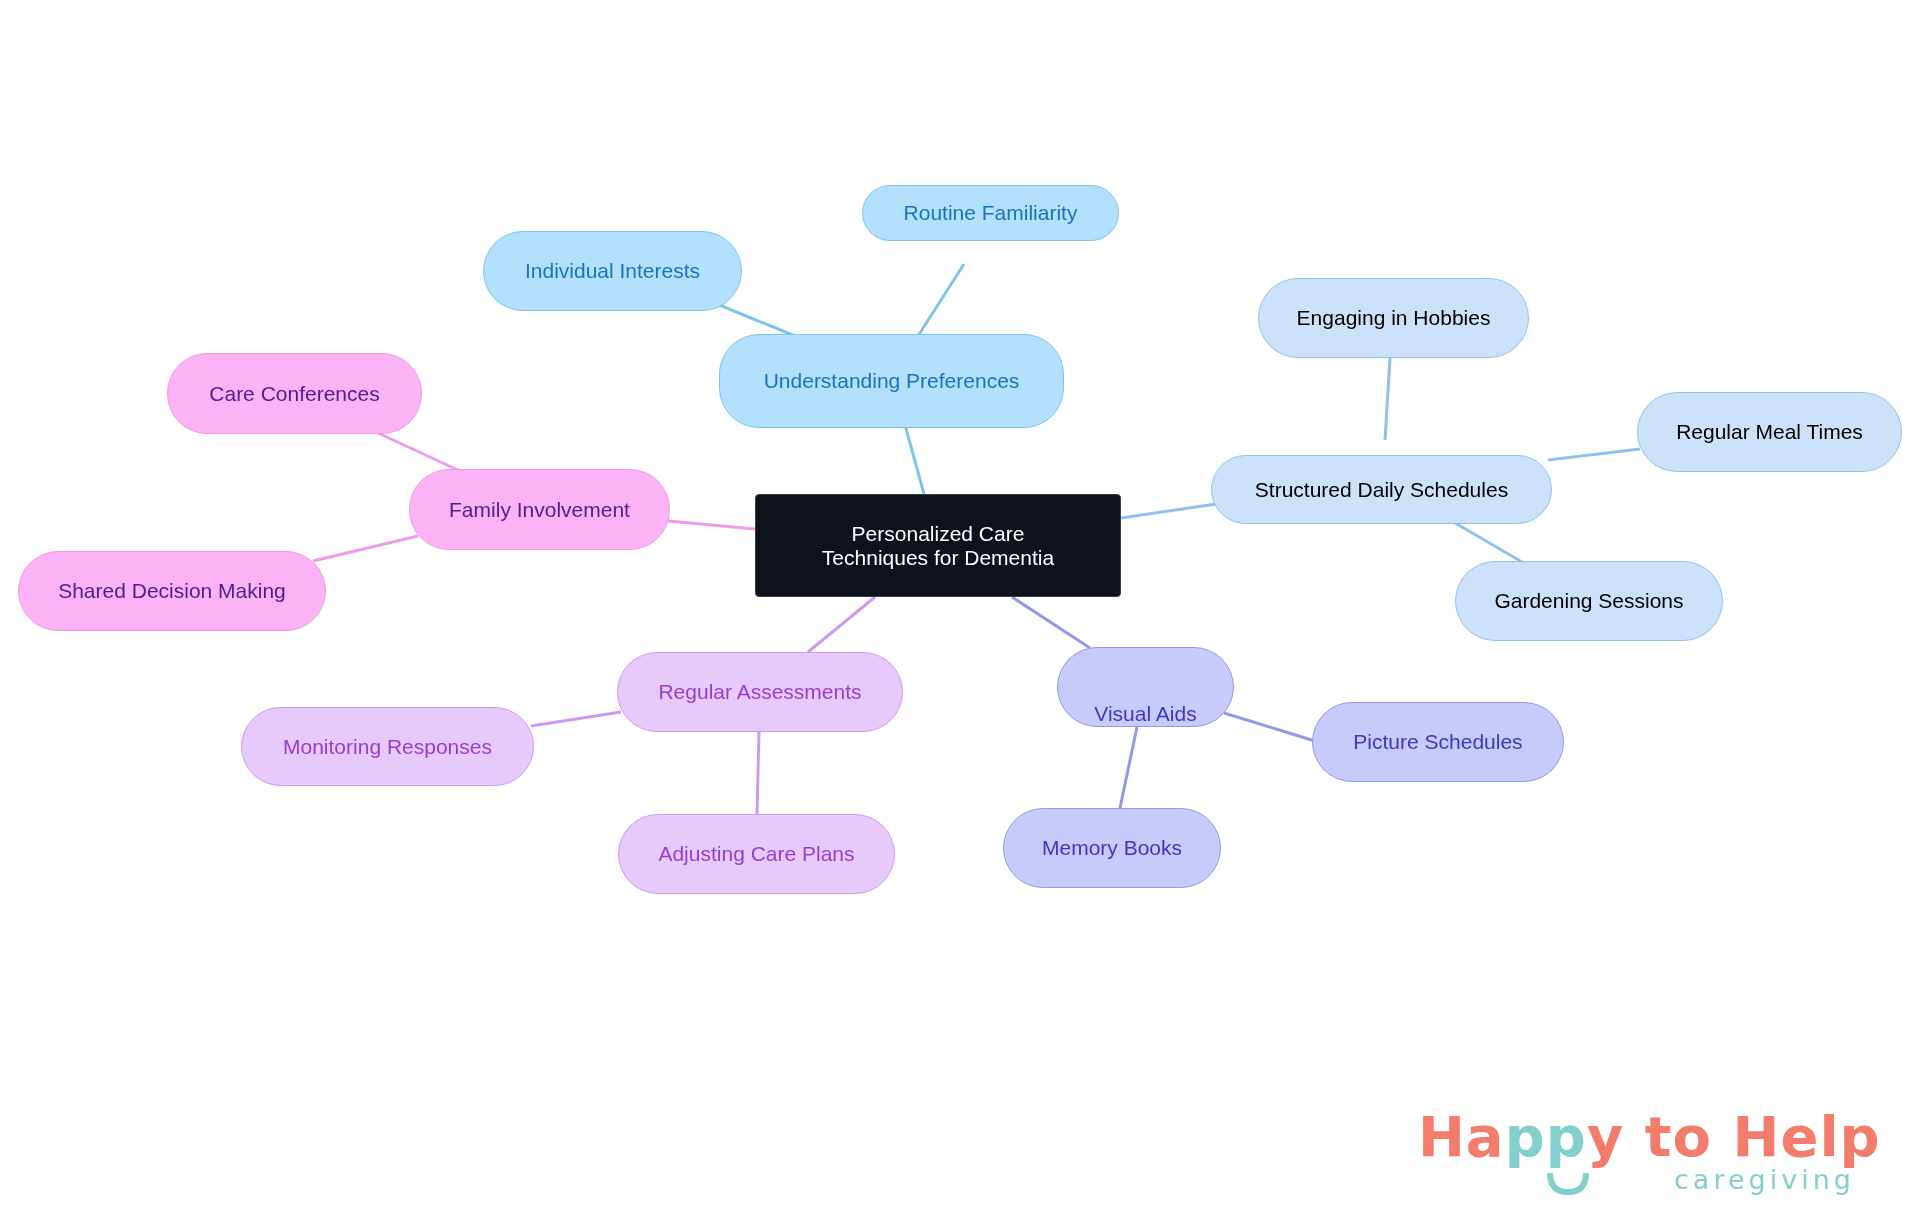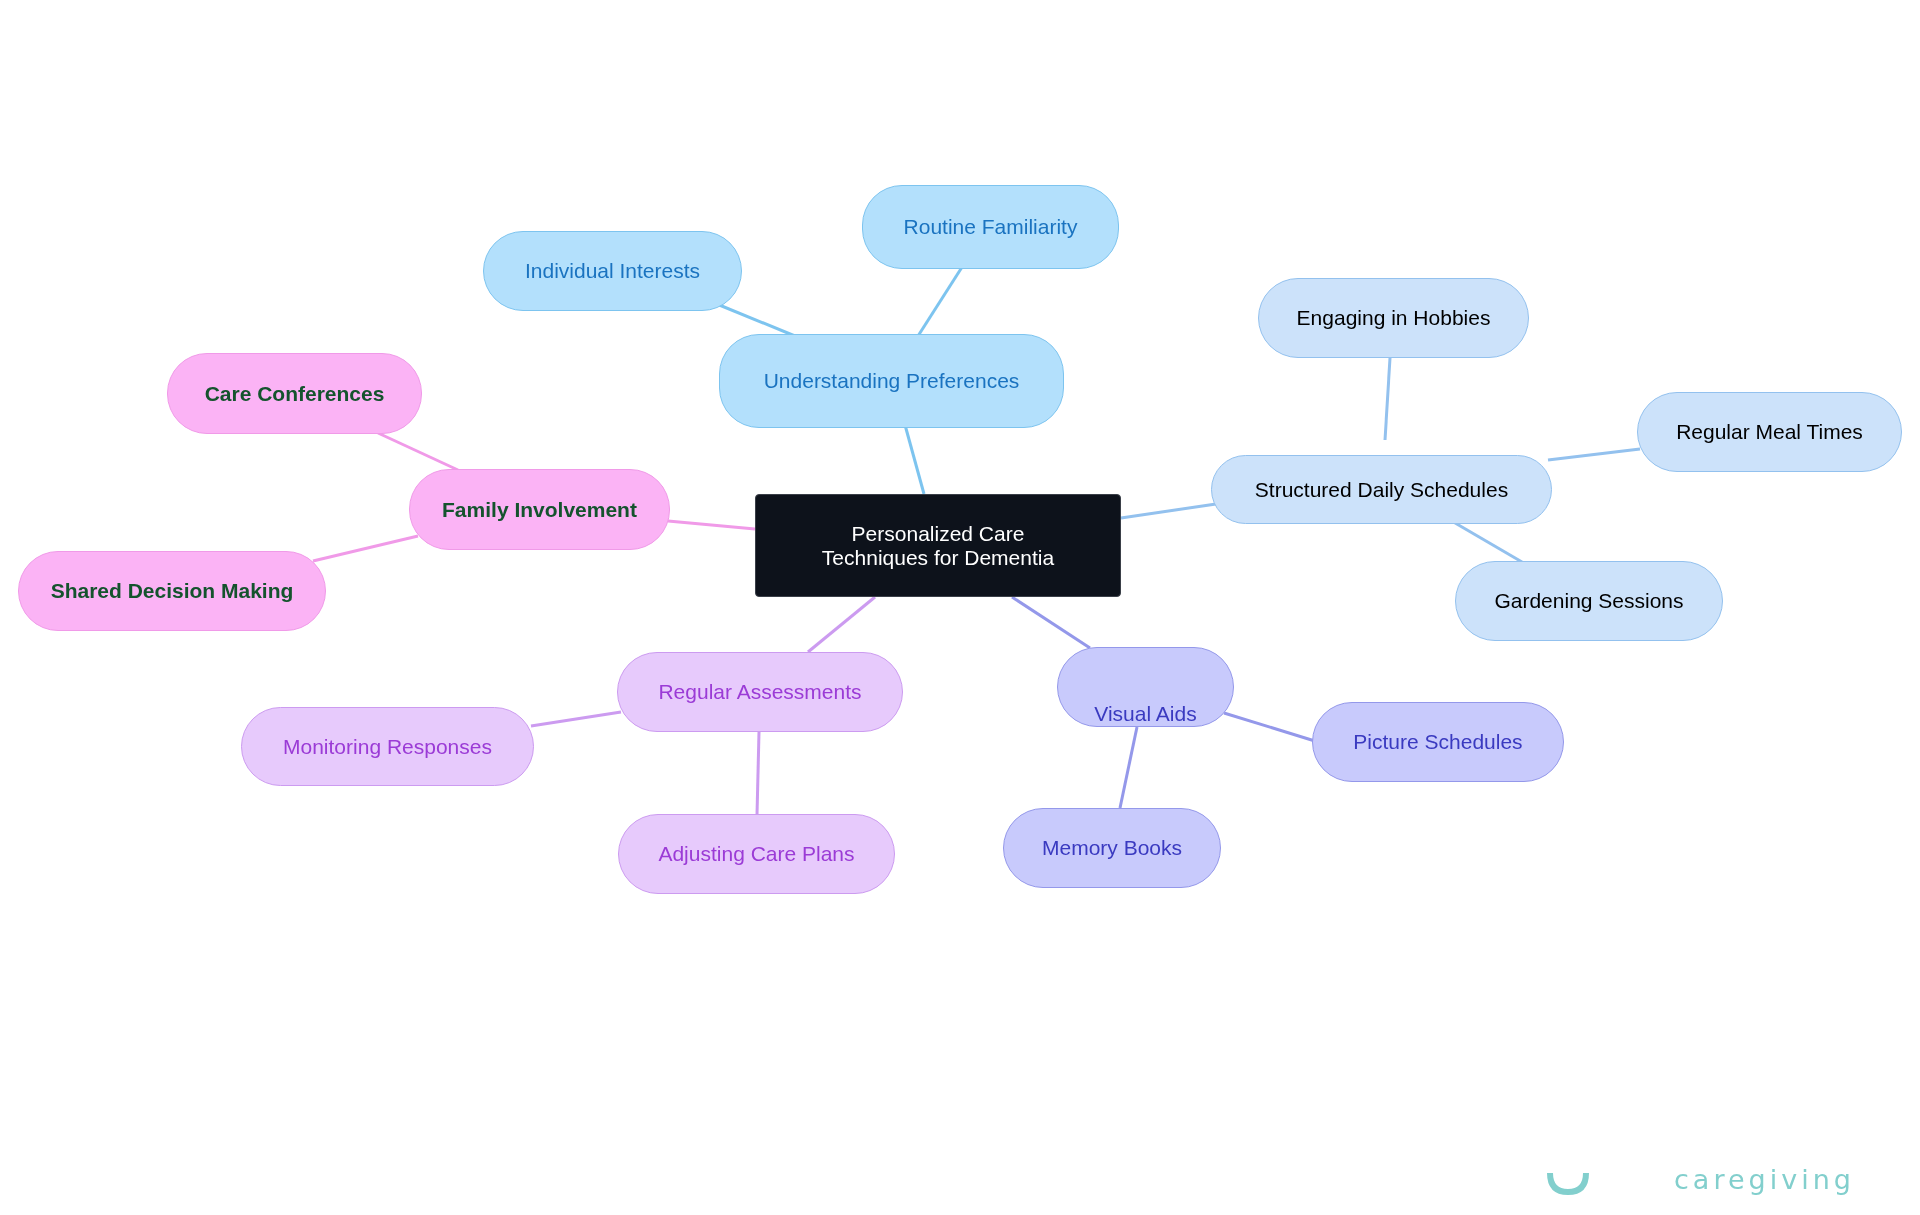--- a/index.html
+++ b/index.html
@@ -9,21 +9,21 @@
   .node {
     position: absolute; box-sizing: border-box;
     display: flex; align-items: center; justify-content: center; text-align: center;
     border-radius: 40px; border: 1.5px solid; font-size: 21px; line-height: 24px;
     z-index: 1; cursor: pointer; white-space: nowrap;
   }
   .root { background: #0D121B; border-color: #3a3f48; color: #ffffff; border-radius: 4px;
           font-size: 21px; line-height: 24px; white-space: normal; padding: 10px 40px; }
   .c-blue   { background: #B3E0FC; border-color: #7DC4EF; color: #1A73C0; }
   .c-sky    { background: #CCE2FA; border-color: #93C1EE; color: #000000; }
-  .c-pink   { background: #FBB3F5; border-color: #F09AE8; color: #14532d; font-weight: bold; }
+  .c-pink   { background: #FBB3F5; border-color: #F09AE8; color: #4c1d95; }
   .c-purple { background: #E7CAFC; border-color: #CC9BF0; color: #9B3BD6; }
   .c-indigo { background: #C8CAFC; border-color: #9498EA; color: #3A3AC0; }
 
   .logo { position: absolute; left: 1418px; top: 1105px; width: 470px; height: 100px; z-index: 1; }
   .logo-title { position: absolute; left: 0; top: 0; font-family: "DejaVu Sans", sans-serif;
                 font-weight: bold; font-size: 56px; line-height: 64px; color: #F47C6C; letter-spacing: 1px; }
   .logo-title .teal { color: #82CFCD; }
   .logo-sub { position: absolute; left: 228px; top: 60px; font-family: "DejaVu Sans", sans-serif;
               font-size: 27px; line-height: 30px; color: #82CFCD; letter-spacing: 4px; margin-left: 28px; }
   .logo-smile { position: absolute; left: 128px; top: 66px; width: 44px; height: 24px; }
@@ -59,21 +59,21 @@
 <div class="node root" style="left:755px; top:494px; width:366px; height:103px;">
   <span>Personalized Care Techniques for Dementia</span>
 </div>
 
 <div class="node c-blue" style="left:719px; top:334px; width:345px; height:94px;">
   <span>Understanding Preferences</span>
 </div>
 <div class="node c-blue" style="left:483px; top:223px; width:259px; height:80px;margin-top:8px;">
   <span>Individual Interests</span>
 </div>
-<div class="node c-blue" style="left:862px; top:185px; width:257px; height:84px;align-items:center;">
+<div class="node c-blue" style="left:862px; top:185px; width:257px; height:56px;align-items:center;">
   <span>Routine Familiarity</span>
 </div>
 
 <div class="node c-sky" style="left:1211px; top:455px; width:341px; height:69px;">
   <span>Structured Daily Schedules</span>
 </div>
 <div class="node c-sky" style="left:1258px; top:278px; width:271px; height:80px;">
   <span>Engaging in Hobbies</span>
 </div>
 <div class="node c-sky" style="left:1637px; top:392px; width:265px; height:80px;">
@@ -107,17 +107,18 @@
   <span>Visual Aids</span>
 </div>
 <div class="node c-indigo" style="left:1312px; top:702px; width:252px; height:80px;">
   <span>Picture Schedules</span>
 </div>
 <div class="node c-indigo" style="left:1003px; top:808px; width:218px; height:80px;">
   <span>Memory Books</span>
 </div>
 
 <div class="logo">
+  <div class="logo-title"><span>Ha</span><span class="teal">pp</span><span>y to Help</span></div>
   <svg class="logo-smile" viewBox="0 0 44 24">
     <path d="M4 2 Q4 21 22 21 Q40 21 40 2" fill="none" stroke="#82CFCD" stroke-width="6" stroke-linecap="butt"></path>
   </svg>
   <div class="logo-sub">caregiving</div>
 </div>
 
 </body></html>

